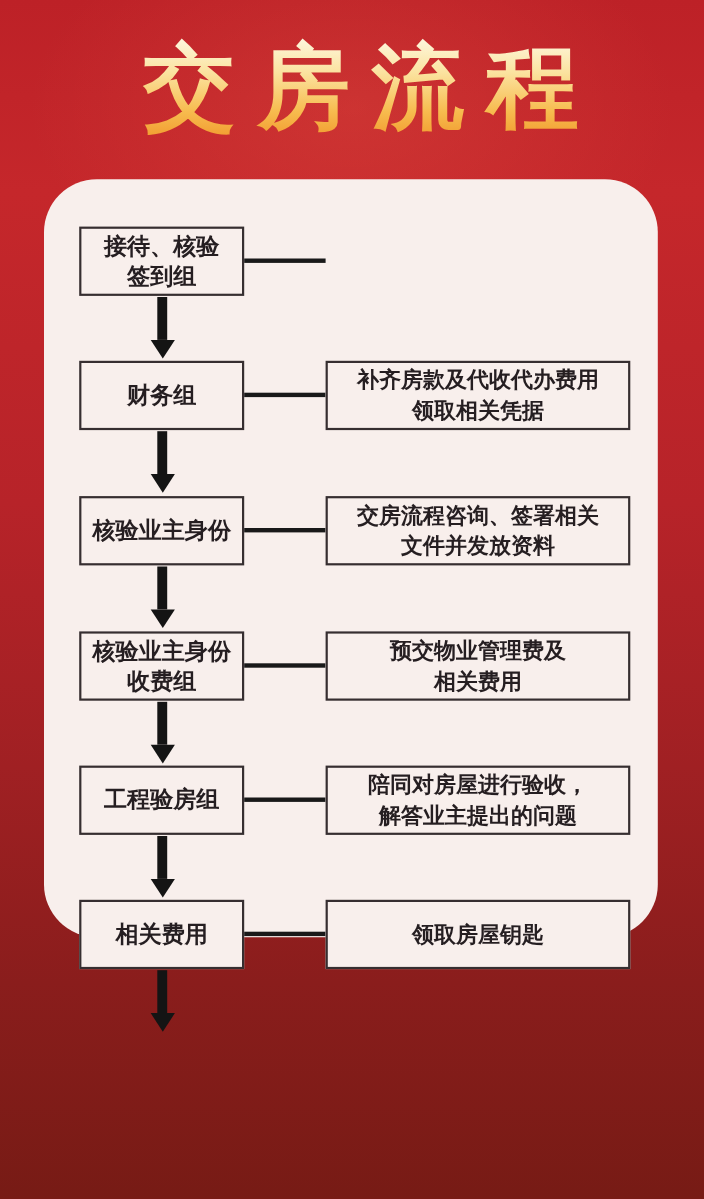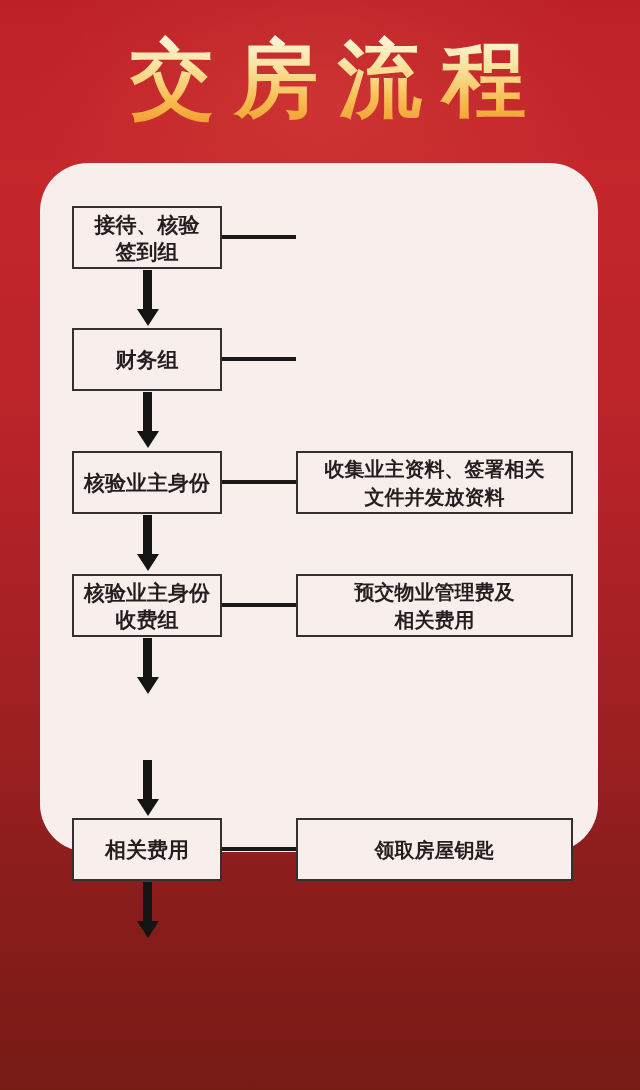--- a/index.html
+++ b/index.html
@@ -59,49 +59,57 @@
     <div class="hline"></div>
   </div>
   <div class="arrow a0">
       <span class="stem"></span>
       <span class="head"></span>
     </div>
 
   <div class="row r1">
     <div class="stepbox left-box">财务组</div>
     <div class="hline"></div>
+    <div class="stepbox right-box">补齐房款及代收代办费用
+领取相关凭据</div>
   </div>
   <div class="arrow a1">
       <span class="stem"></span>
       <span class="head"></span>
     </div>
 
   <div class="row r2">
     <div class="stepbox left-box">核验业主身份</div>
     <div class="hline"></div>
-    <div class="stepbox right-box">收集业主资料、签署相关
+    <div class="stepbox right-box">交房流程咨询、签署相关
 文件并发放资料</div>
   </div>
   <div class="arrow a2">
       <span class="stem"></span>
       <span class="head"></span>
     </div>
 
   <div class="row r3">
     <div class="stepbox left-box">核验业主身份
 收费组</div>
     <div class="hline"></div>
     <div class="stepbox right-box">预交物业管理费及
 相关费用</div>
   </div>
   <div class="arrow a3">
       <span class="stem"></span>
       <span class="head"></span>
     </div>
 
+  <div class="row r4">
+    <div class="stepbox left-box">工程验房组</div>
+    <div class="hline"></div>
+    <div class="stepbox right-box">陪同对房屋进行验收，
+解答业主提出的问题</div>
+  </div>
   <div class="arrow a4">
       <span class="stem"></span>
       <span class="head"></span>
     </div>
 
   <div class="row r5">
     <div class="stepbox left-box">相关费用</div>
     <div class="hline"></div>
     <div class="stepbox right-box">领取房屋钥匙</div>
   </div>

